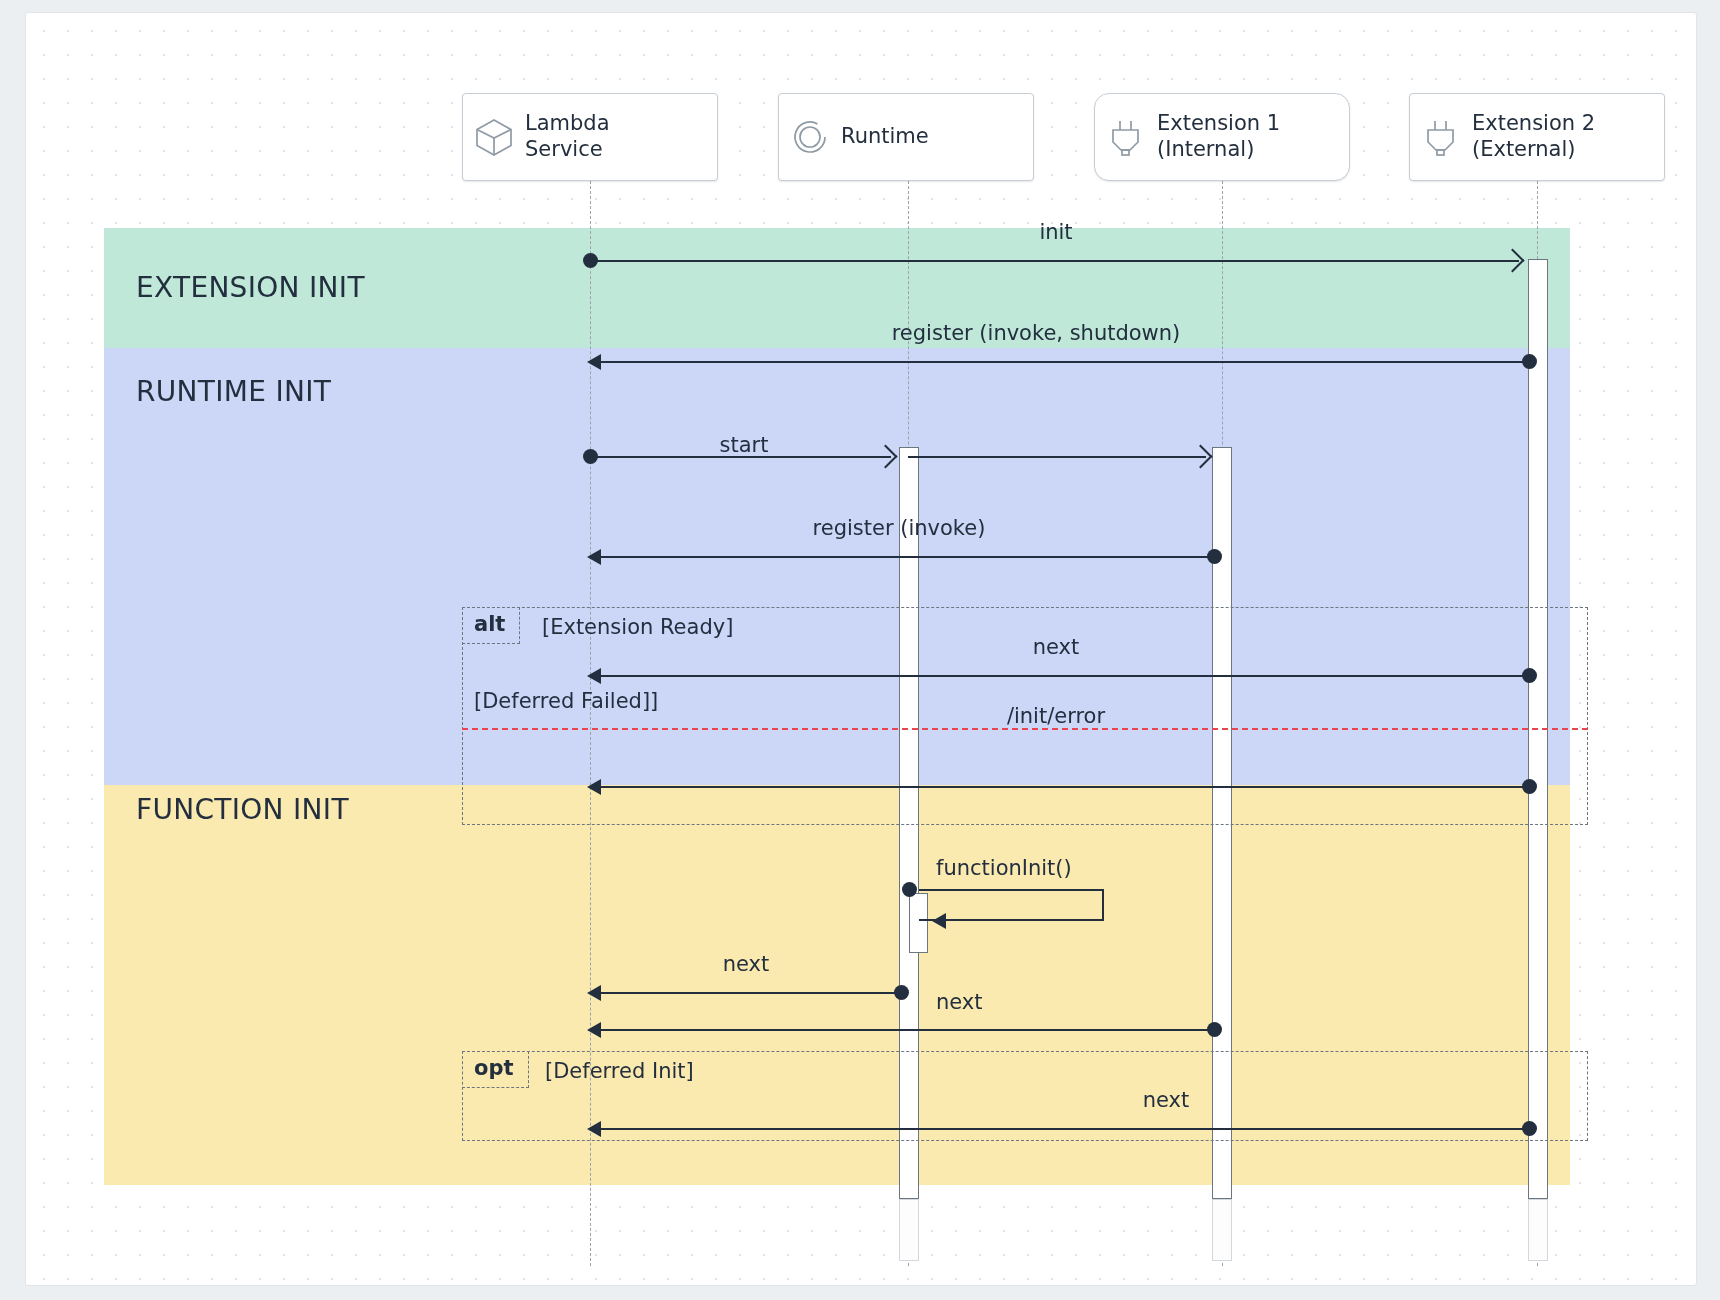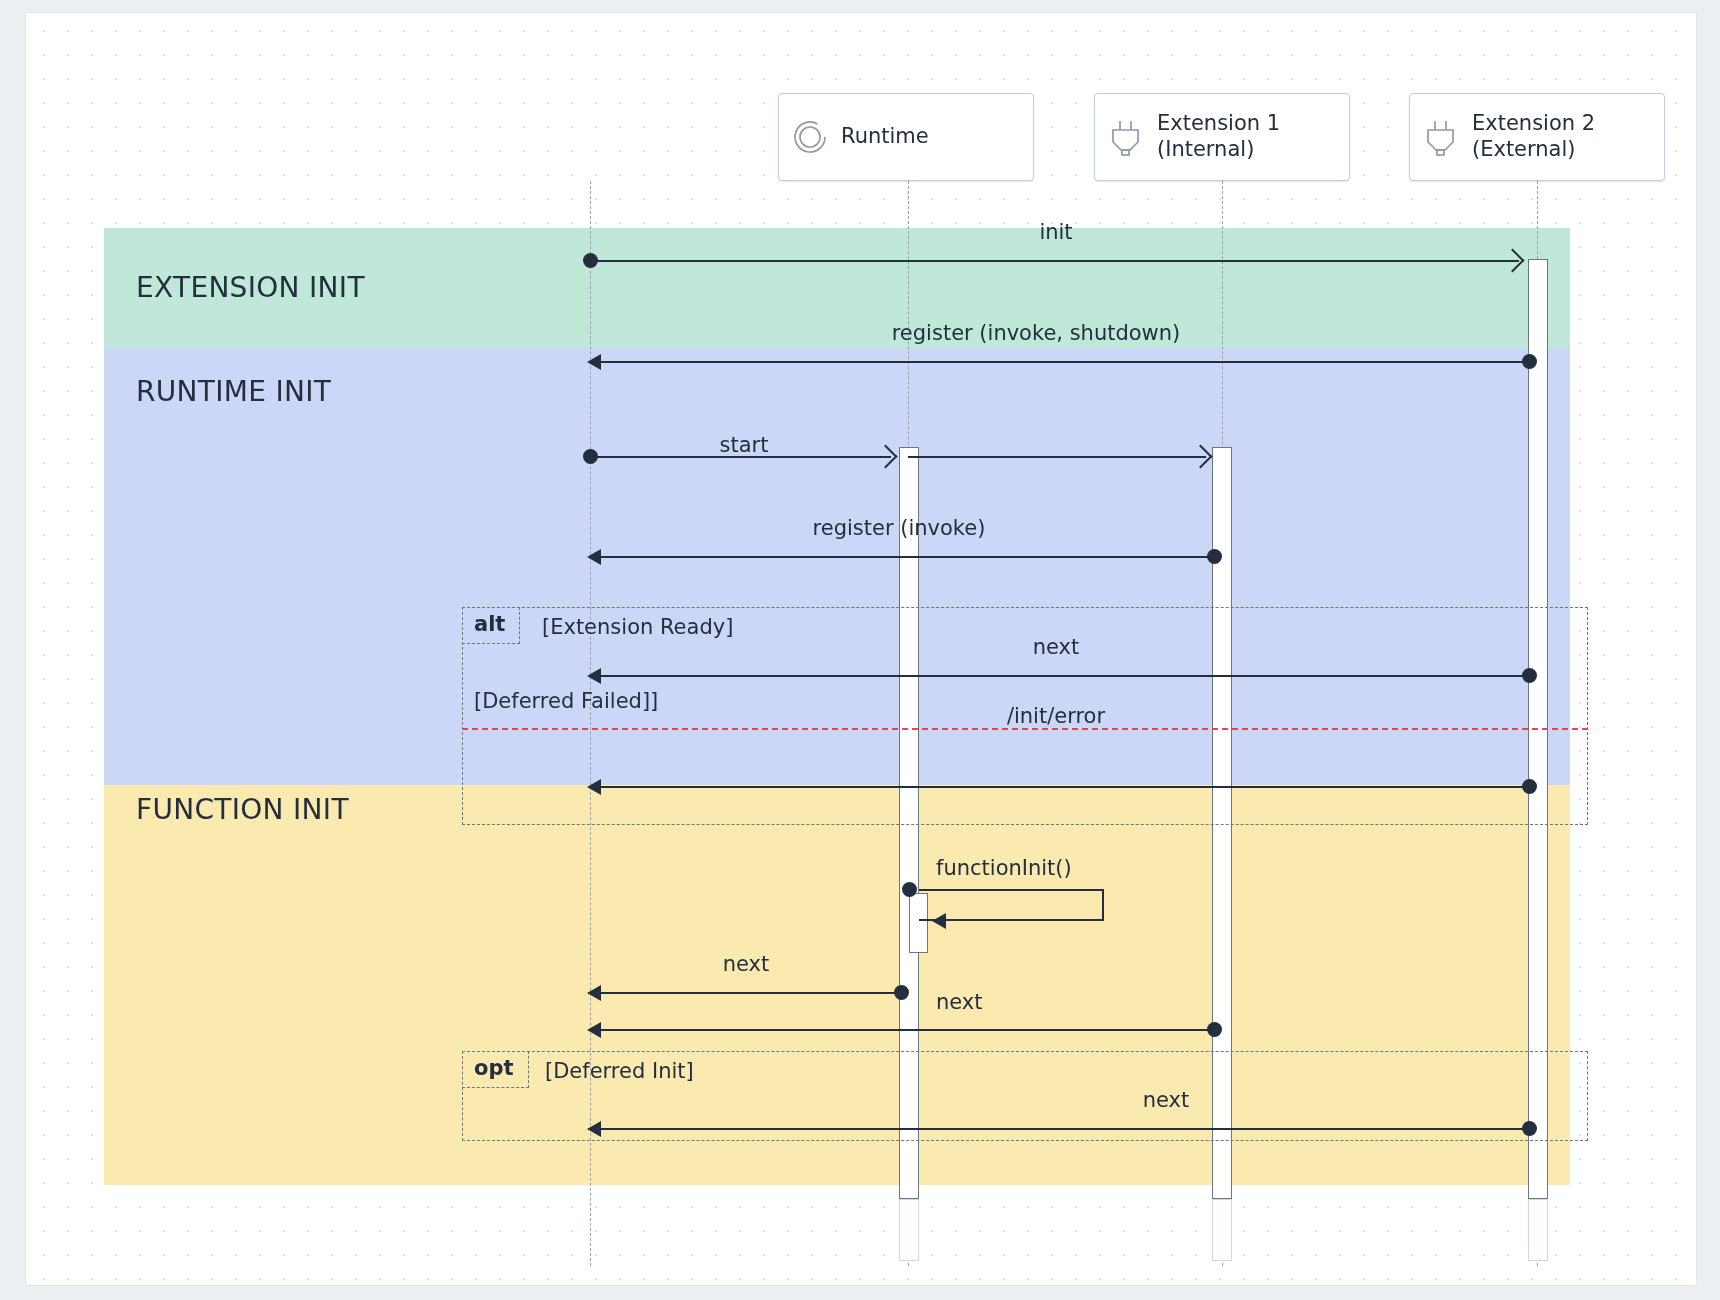--- a/index.html
+++ b/index.html
@@ -155,32 +155,43 @@
 
     <div class="band-label" style="left:110px;top:258px;">EXTENSION INIT</div>
     <div class="band-label" style="left:110px;top:362px;">RUNTIME INIT</div>
     <div class="band-label" style="left:110px;top:780px;">FUNCTION INIT</div>
 
     <div class="lifeline" style="left:564px;top:168px;height:1085px;"></div>
     <div class="lifeline" style="left:882px;top:168px;height:1085px;"></div>
     <div class="lifeline" style="left:1196px;top:168px;height:1085px;"></div>
     <div class="lifeline" style="left:1511px;top:168px;height:1085px;"></div>
 
+    <div class="participant" style="left:436px;top:80px;width:256px;">
+      <span class="p-icon">
+        <svg width="44" height="44" viewBox="0 0 44 44" fill="none" stroke="#8f9aa5" stroke-width="1.7">
+          <path d="M22 5 L39 14.5 L39 30.5 L22 40 L5 30.5 L5 14.5 Z"></path>
+          <path d="M5 14.5 L22 23 L39 14.5"></path>
+          <path d="M22 23 L22 40"></path>
+        </svg>
+      </span>
+      <span class="p-label">Lambda
+Service</span>
+    </div>
 
     <div class="participant" style="left:752px;top:80px;width:256px;">
       <span class="p-icon">
         <svg width="44" height="44" viewBox="0 0 44 44" fill="none" stroke="#8f9aa5" stroke-width="1.7">
           <circle cx="22" cy="22" r="10"></circle>
           <path d="M37 22 A15 15 0 1 1 29.5 9"></path>
         </svg>
       </span>
       <span class="p-label">Runtime</span>
     </div>
 
-    <div class="participant" style="left:1068px;top:80px;width:256px;">
+    <div class="participant" style="left:1068px;top:80px;width:256px;border-radius:15px;">
       <span class="p-icon">
         <svg width="44" height="44" viewBox="0 0 44 44" fill="none" stroke="#8f9aa5" stroke-width="1.7">
           <path d="M16 6 L16 15"></path>
           <path d="M27 6 L27 15"></path>
           <path d="M9 15 L34 15 L34 27 L26 35 L17 35 L9 27 Z"></path>
           <rect x="18" y="35" width="7" height="5"></rect>
         </svg>
       </span>
       <span class="p-label">Extension 1
 (Internal)</span>

